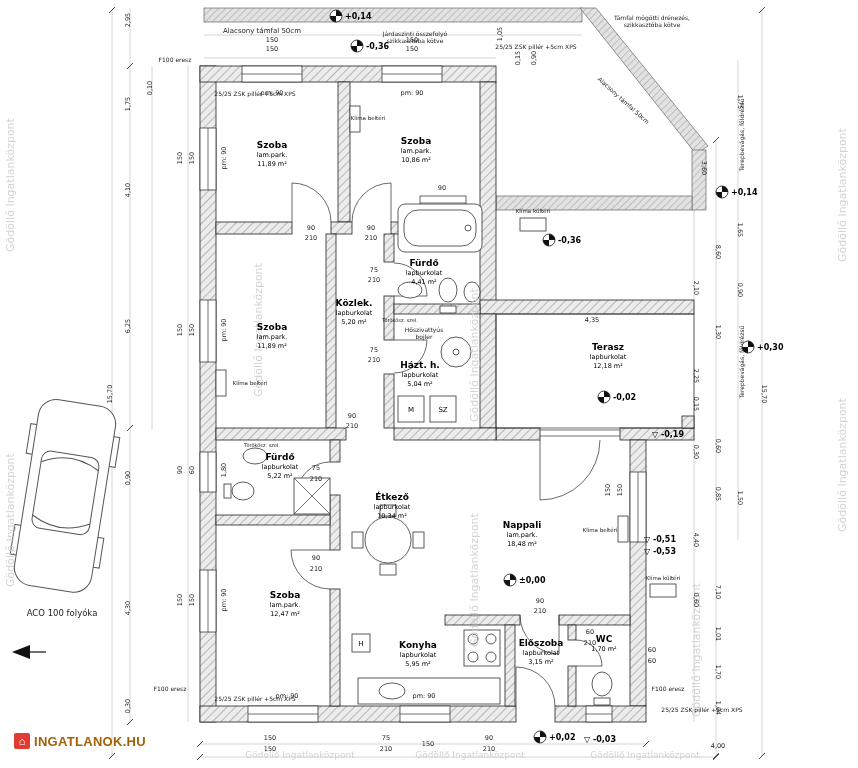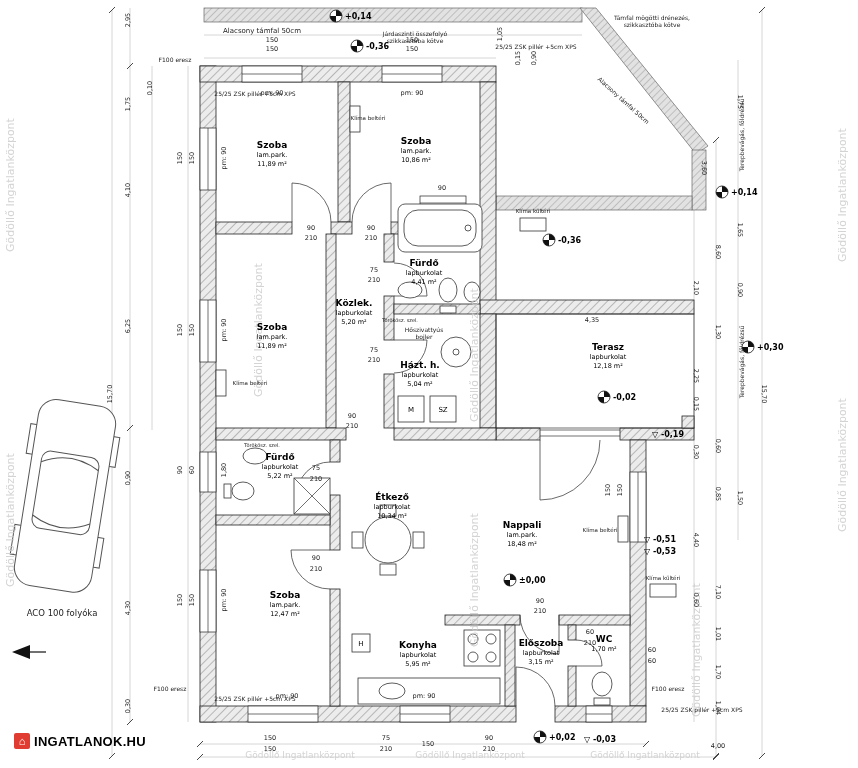--- a/index.html
+++ b/index.html
@@ -16,21 +16,21 @@
   .wall{fill:url(#hatch);stroke:#222;stroke-width:.8;}
   .rwall{fill:url(#hatch2);stroke:#666;stroke-width:.7;}
   .win{fill:#fff;stroke:#222;stroke-width:.7;}
   .thin{stroke:#333;stroke-width:.7;fill:none;}
   .door{stroke:#444;stroke-width:.8;fill:none;}
   .fix{stroke:#333;stroke-width:.8;fill:#fff;}
   .dimline{stroke:#b5b5b5;stroke-width:.55;}
   .tick{stroke:#333;stroke-width:.9;}
   .logo{position:absolute;left:14px;top:733px;display:flex;align-items:center;gap:4px;font-family:"Liberation Sans",sans-serif;}
   .logo .ic{width:16px;height:16px;background:#e03c31;color:#fff;font-size:11px;line-height:16px;text-align:center;border-radius:2px;font-weight:700;}
-  .logo .tx{color:#000000;font-weight:700;font-size:13px;letter-spacing:.3px;}
+  .logo .tx{color:#a16207;font-weight:700;font-size:13px;letter-spacing:.3px;}
 </style>
 </head>
 <body>
 
 <div id="stage">
 <svg id="plan" width="858" height="768" viewBox="0 0 858 768">
   <defs>
     <pattern id="hatch" width="6" height="6" patternUnits="userSpaceOnUse" patternTransform="rotate(45)">
       <rect width="6" height="6" fill="#ececec"></rect>
       <line x1="0" y1="0" x2="0" y2="6" stroke="#8a8a8a" stroke-width="1.1"></line>

